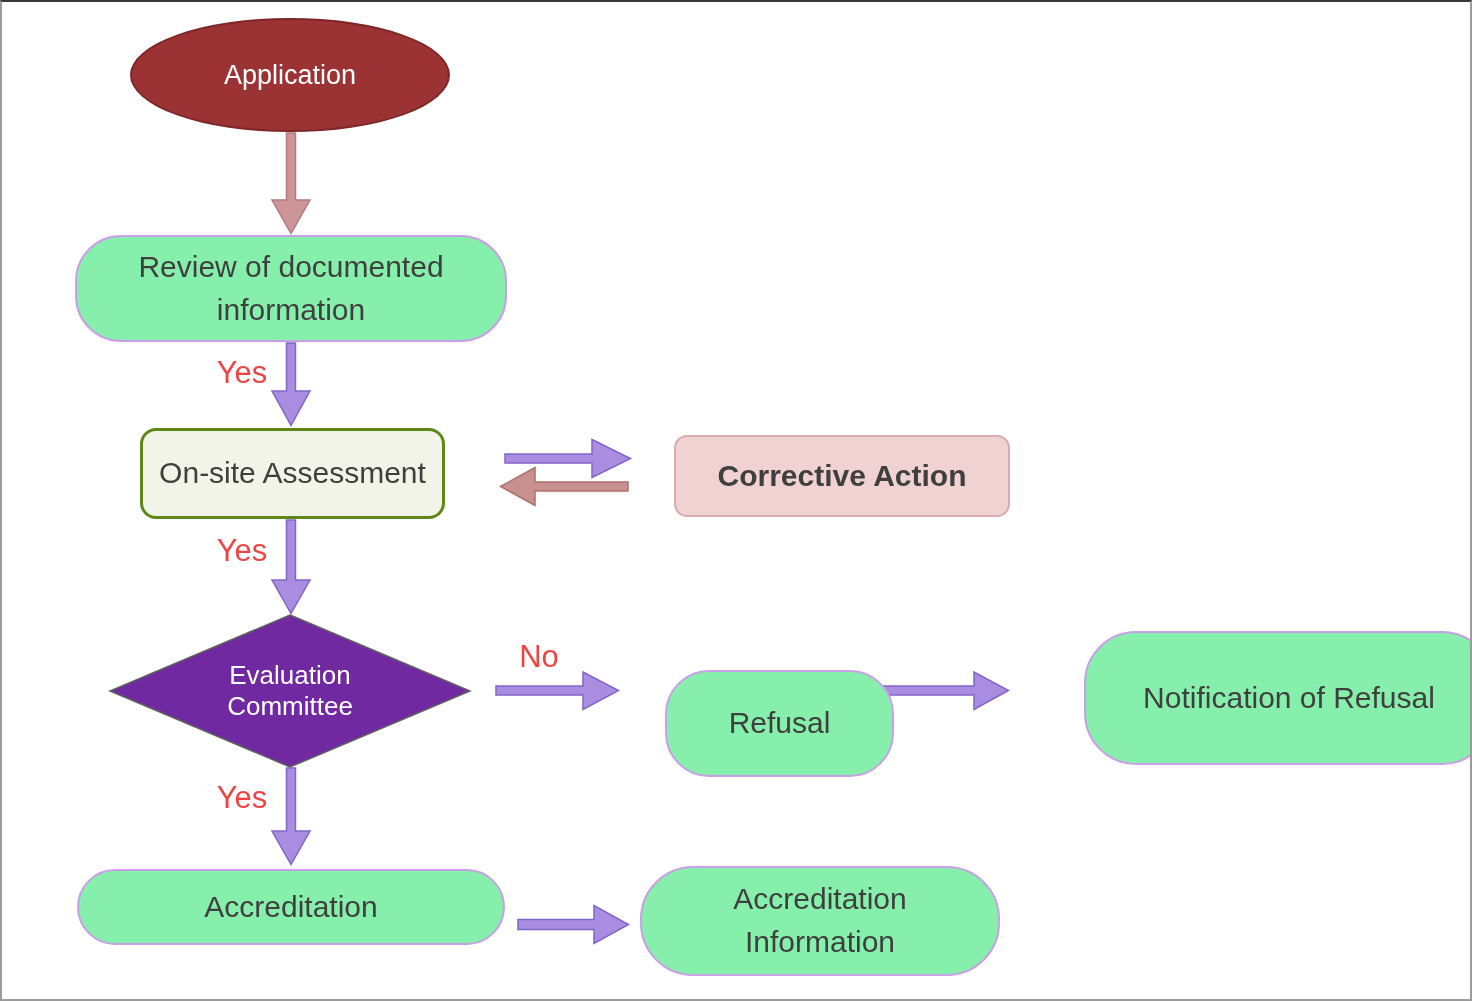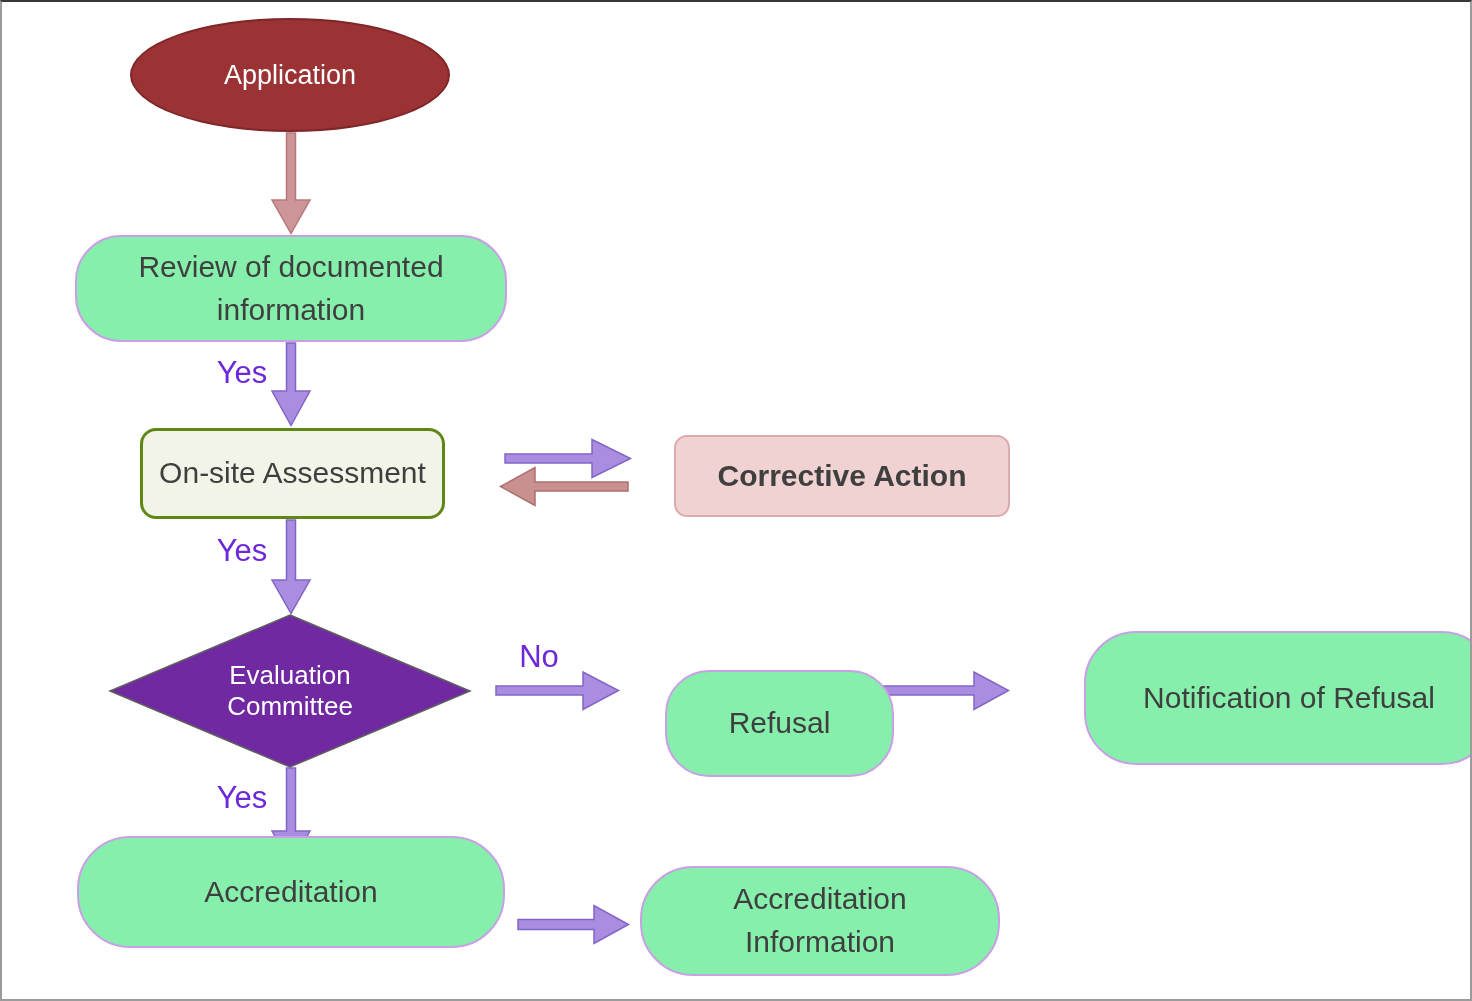--- a/index.html
+++ b/index.html
@@ -69,21 +69,21 @@
   .node-refusal {
     left: 663px; top: 632px; width: 229px; height: 107px;
     border-radius: 44px;
     margin-top: 36px;
   }
   .node-notification {
     left: 1082px; top: 629px; width: 410px; height: 134px;
     border-radius: 52px;
   }
   .node-accreditation {
-    left: 75px; top: 834px; width: 428px; height: 112px;
+    left: 75px; top: 867px; width: 428px; height: 76px;
     border-radius: 53px;
   }
   .node-accredinfo {
     left: 638px; top: 864px; width: 360px; height: 110px;
     border-radius: 53px;
   }
   .node-accredinfo .wrap-narrow {
     display: inline-block;
     max-width: 280px;
     text-align: center;
@@ -94,21 +94,21 @@
     display: flex;
     align-items: center;
     justify-content: center;
     text-align: center;
     color: #ffffff;
     font-size: 26px;
     line-height: 1.18;
   }
   .edge-label {
     position: absolute;
-    color: #6d28d9;
+    color: #ef4444;
     font-size: 31px;
     width: 70px;
     text-align: center;
   }
   .lbl-yes1 { left: 205px; top: 353px; }
   .lbl-yes2 { left: 205px; top: 531px; }
   .lbl-yes3 { left: 205px; top: 778px; }
   .lbl-no   { left: 502px; top: 637px; }
 </style>
 </head>

